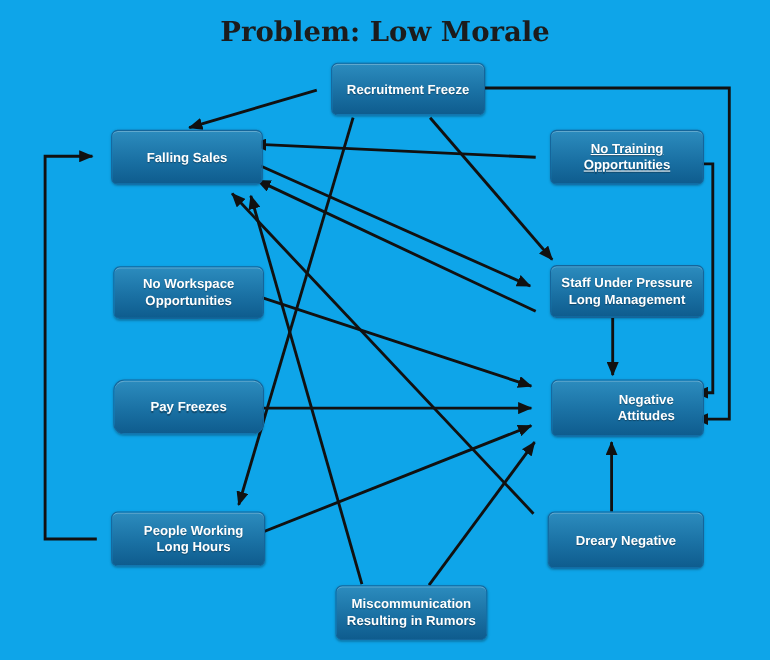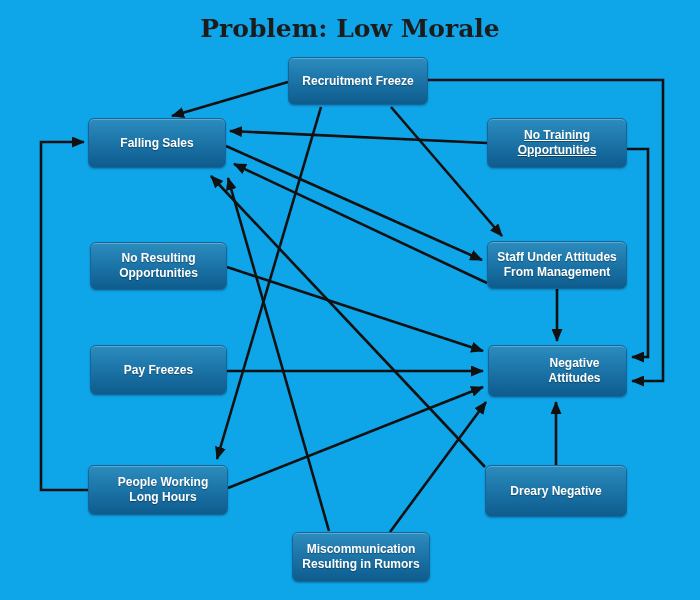--- a/index.html
+++ b/index.html
@@ -31,20 +31,21 @@
     color:#ffffff;
     font-weight:bold;
     font-size:12px;
     line-height:1.25;
     padding:4px 8px;
     border-radius:6px;
     border:1px solid #15659a;
     background:linear-gradient(180deg,#2c8cbe 0%,#1a71a4 55%,#0e5c8e 100%);
     box-shadow:0 1px 2px rgba(0,0,0,0.25), inset 0 1px 0 rgba(255,255,255,0.25);
     text-shadow:0 1px 1px rgba(0,0,0,0.35);
+    margin-left:13px;
   }
 </style>
 </head>
 <body>
 
 <div id="canvas">
   <div id="title">Problem: Low Morale</div>
   <svg id="edges" width="700" height="600" viewBox="0 0 700 600" xmlns="http://www.w3.org/2000/svg">
     <defs>
       <marker id="arrowhead" markerWidth="14" markerHeight="11" refX="12" refY="5.5" orient="auto" markerUnits="userSpaceOnUse">
@@ -68,21 +69,21 @@
         <polyline points="228,488 483,387" fill="none" stroke="#111111" stroke-width="2.6" stroke-linejoin="miter" marker-end="url(#arrowhead)"></polyline>
         <polyline points="390,532 486,402" fill="none" stroke="#111111" stroke-width="2.6" stroke-linejoin="miter" marker-end="url(#arrowhead)"></polyline>
         <polyline points="557,289 557,341" fill="none" stroke="#111111" stroke-width="2.6" stroke-linejoin="miter" marker-end="url(#arrowhead)"></polyline>
         <polyline points="556,465 556,402" fill="none" stroke="#111111" stroke-width="2.6" stroke-linejoin="miter" marker-end="url(#arrowhead)"></polyline>
       </g>
   </svg>
   <div id="nodes">
       <div class="node" style="left: 288px; top: 57px; width: 140px; height: 48px;">Recruitment Freeze</div>
       <div class="node" style="left: 88px; top: 118px; width: 138px; height: 50px;">Falling Sales</div>
       <div class="node" style="left: 487px; top: 118px; width: 140px; height: 50px; text-decoration: underline;">No Training Opportunities</div>
-      <div class="node" style="left: 90px; top: 242px; width: 137px; height: 48px;">No Resulting Opportunities</div>
-      <div class="node" style="left: 487px; top: 241px; width: 140px; height: 48px;">Staff Under Attitudes From Management</div>
-      <div class="node" style="left: 90px; top: 345px; width: 137px; height: 50px;">Pay Freezes</div>
+      <div class="node" style="left: 90px; top: 242px; width: 137px; height: 48px;">No Workspace Opportunities</div>
+      <div class="node" style="left: 487px; top: 241px; width: 140px; height: 48px;">Staff Under Pressure Long Management</div>
+      <div class="node" style="left: 90px; top: 345px; width: 137px; height: 50px; border-radius: 10px;">Pay Freezes</div>
       <div class="node" style="left: 488px; top: 345px; width: 139px; height: 52px; padding-left: 42px;">Negative Attitudes</div>
       <div class="node" style="left: 88px; top: 465px; width: 140px; height: 50px; padding-left: 18px;">People Working Long Hours</div>
       <div class="node" style="left: 485px; top: 465px; width: 142px; height: 52px;">Dreary Negative</div>
       <div class="node" style="left: 292px; top: 532px; width: 138px; height: 50px;">Miscommunication Resulting in Rumors</div>
     </div>
 </div>
 
 </body></html>

